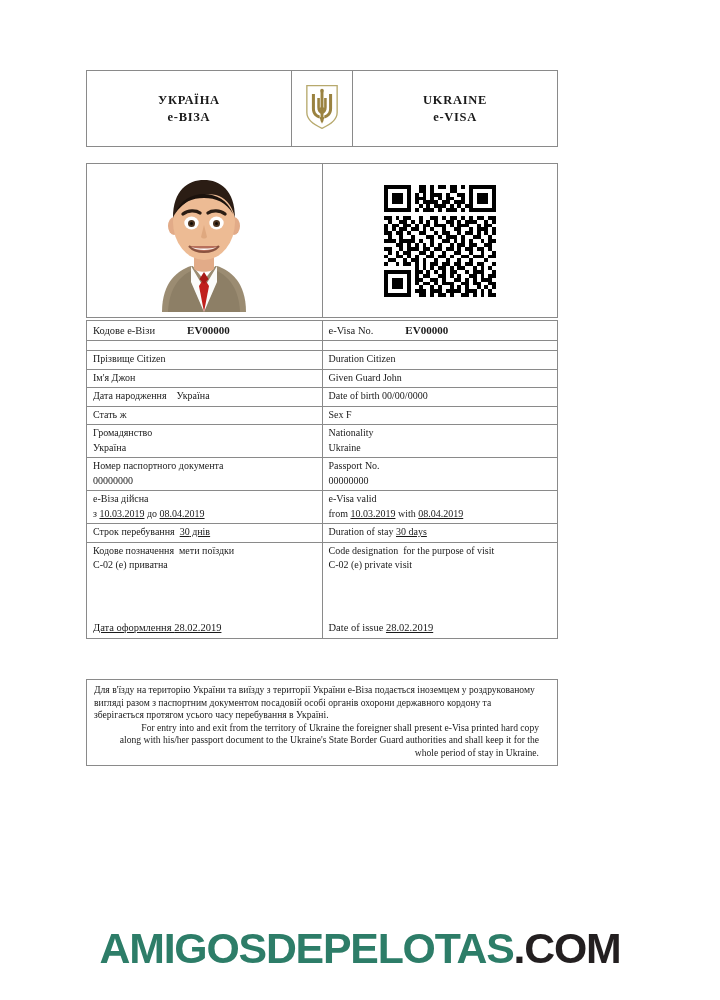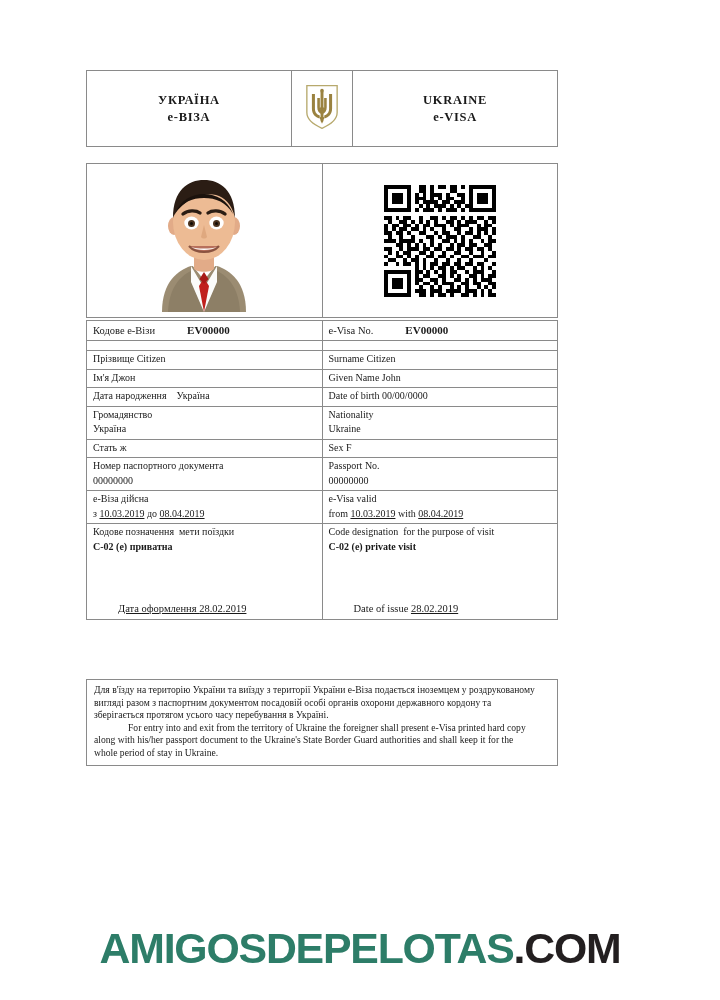--- a/index.html
+++ b/index.html
@@ -67,46 +67,45 @@
 
   
   #data-table { top: 320px; }
   #data-table td { width: 50%; padding: 1px 6px 2px 6px; }
   .cell-txt {
     font-family: "Liberation Serif", serif;
     font-size: 10px;
     line-height: 14.5px;
     white-space: pre-wrap;
   }
-  .cell-txt.b { font-weight: bold; }
+  .cell-txt.b { font-weight: normal; }
   .row-visanum td { height: 20px; vertical-align: middle; }
   .row-spacer td { height: 10px; }
   .visa-line { display: flex; align-items: baseline; }
   .visa-label { font-size: 10.5px; }
   .visa-value { font-weight: bold; font-size: 11px; margin-left: 32px; }
   .u { text-decoration: underline; }
   .tall-cell { height: 96px; position: relative; padding-bottom: 4px; }
   .issue-line {
     position: absolute;
     left: 6px; bottom: 5px;
     font-size: 10.5px;
-    margin-left: 25px;
   }
 
   
   #note-table { top: 679px; }
   #note-table td { padding: 4px 18px 5px 7px; }
   .note-p {
     font-family: "Liberation Serif", serif;
     font-size: 9.6px;
     line-height: 12.6px;
     text-align: left;
     margin: 0;
   }
-  .note-p + .note-p { text-indent: 34px; }
+  .note-p + .note-p { text-indent: 34px; text-align: right; }
 
   
   #watermark {
     position: absolute;
     left: 0; right: 0;
     top: 925px;
     text-align: center;
     font-family: "Liberation Sans", sans-serif;
     font-weight: bold;
     font-size: 42px;
@@ -293,59 +292,59 @@
       <td></td>
     </tr>
 
     </tbody>
       <tbody id="fields-body">
         <tr>
           <td>
             <div class="cell-txt">Прізвище Citizen</div>
           </td>
           <td>
-            <div class="cell-txt">Surname Citizen</div>
+            <div class="cell-txt">Duration Citizen</div>
           </td>
         </tr>
         <tr>
           <td>
             <div class="cell-txt">Ім'я Джон</div>
           </td>
           <td>
-            <div class="cell-txt">Given Name John</div>
+            <div class="cell-txt">Given Guard John</div>
           </td>
         </tr>
         <tr>
           <td>
             <div class="cell-txt">Дата народження    Україна</div>
           </td>
           <td>
             <div class="cell-txt">Date of birth 00/00/0000</div>
+          </td>
+        </tr>
+        <tr>
+          <td>
+            <div class="cell-txt">Стать ж</div>
+          </td>
+          <td>
+            <div class="cell-txt">Sex F</div>
           </td>
         </tr>
         <tr>
           <td>
             <div class="cell-txt">Громадянство
 Україна</div>
           </td>
           <td>
             <div class="cell-txt">Nationality
 Ukraine</div>
           </td>
         </tr>
         <tr>
           <td>
-            <div class="cell-txt">Стать ж</div>
-          </td>
-          <td>
-            <div class="cell-txt">Sex F</div>
-          </td>
-        </tr>
-        <tr>
-          <td>
             <div class="cell-txt">Номер паспортного документа
 00000000</div>
           </td>
           <td>
             <div class="cell-txt">Passport No.
 00000000</div>
           </td>
         </tr>
       </tbody>
 
@@ -354,20 +353,28 @@
       <td>
         <div class="cell-txt">e-Віза дійсна</div>
         <div class="cell-txt"><span>з </span><span class="u">10.03.2019</span><span> до </span><span class="u">08.04.2019</span></div>
       </td>
       <td>
         <div class="cell-txt">e-Visa valid</div>
         <div class="cell-txt"><span>from </span><span class="u">10.03.2019</span><span> with </span><span class="u">08.04.2019</span></div>
       </td>
     </tr>
 
+    <tr>
+      <td>
+        <div class="cell-txt"><span>Строк перебування  </span><span class="u">30</span><span class="u"> днів</span></div>
+      </td>
+      <td>
+        <div class="cell-txt"><span>Duration of stay </span><span class="u">30</span><span class="u"> days</span></div>
+      </td>
+    </tr>
 
     <tr>
       <td class="tall-cell">
         <div class="cell-txt">Кодове позначення  мети поїздки</div>
         <div class="cell-txt b">C-02 (e) приватна</div>
         <div class="issue-line"><span class="u">Дата оформлення </span><span class="u b">28.02.2019</span></div>
       </td>
       <td class="tall-cell">
         <div class="cell-txt">Code designation  for the purpose of visit</div>
         <div class="cell-txt b">C-02 (e) private visit</div>

